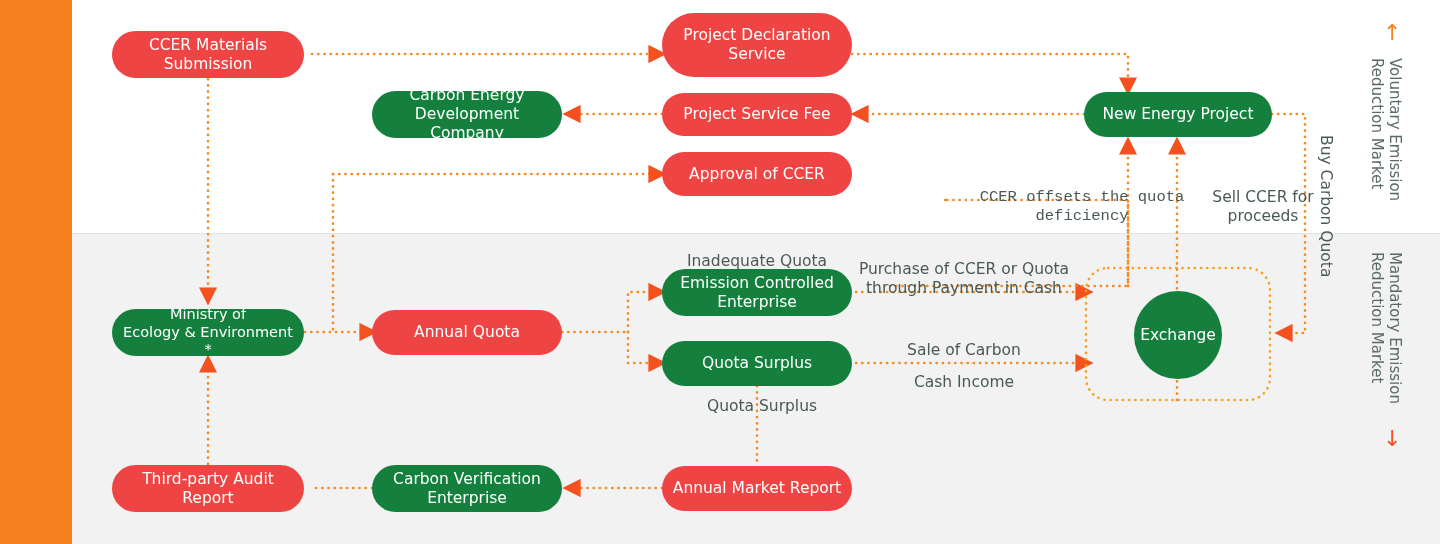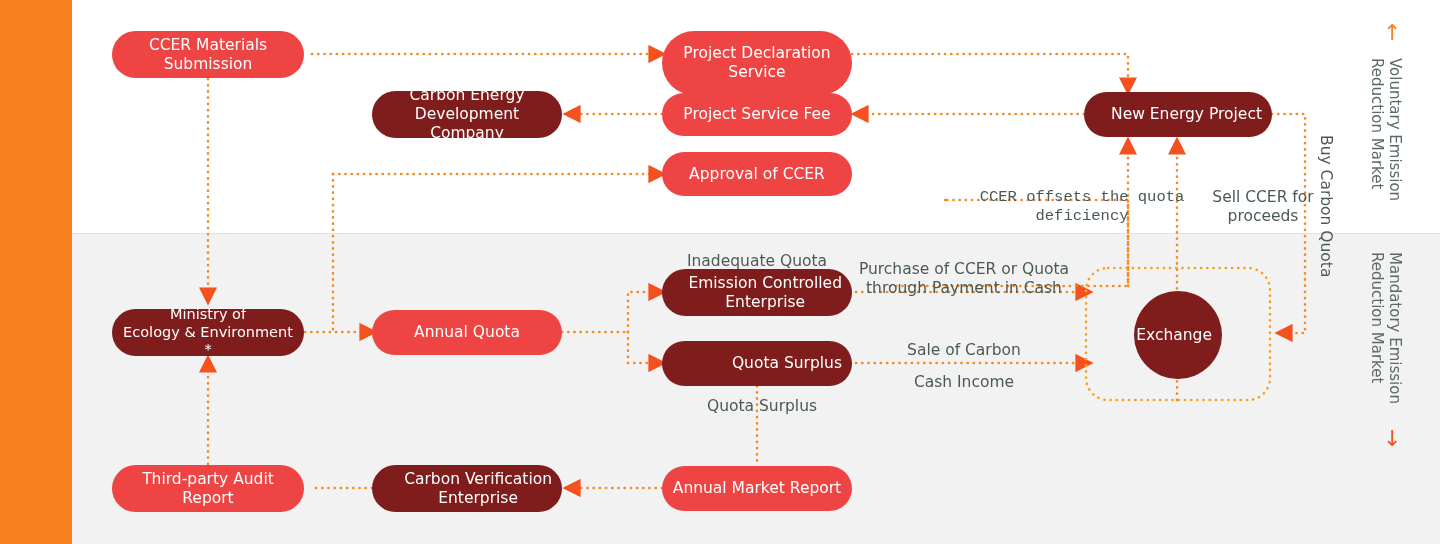--- a/index.html
+++ b/index.html
@@ -10,21 +10,21 @@
   .band-top{position:absolute;left:72px;top:0;width:1368px;height:233px;background:#ffffff;}
   .band-bottom{position:absolute;left:72px;top:233px;width:1368px;height:311px;background:#f2f2f2;border-top:1px solid #e2e2e2;}
 
   
   .rail{position:absolute;left:0;top:0;width:72px;height:544px;background:#f7801e;}
 
   
   .node{position:absolute;box-sizing:border-box;display:flex;align-items:center;justify-content:center;
     text-align:center;color:#fff;font-size:15.5px;line-height:1.22;border-radius:999px;padding:4px 10px;}
   .node.orange{background:#ef4444;}
-  .node.green{background:#7f1d1d;justify-content:flex-end;}
+  .node.green{background:#15803d;}
   .node.circle{border-radius:50%;}
 
   
   #wires{position:absolute;left:0;top:0;width:1440px;height:544px;pointer-events:none;}
 
   
   .lbl{position:absolute;color:#4a5a52;font-size:15.5px;line-height:1.25;text-align:center;}
 
   
   .market{position:absolute;color:#5b6b63;font-size:15px;line-height:1.2;
@@ -96,21 +96,21 @@
     </g>
 
     <rect x="1086" y="268" width="184" height="132" rx="22" ry="22" fill="none" stroke="#f7a21e" stroke-width="2.6" stroke-linecap="round" stroke-dasharray="0.2 6"></rect>
   </svg>
 
   <div class="node orange" style="left:112px;top:31px;width:192px;height:47px;">
     <span style="white-space:pre-line">CCER Materials
 Submission</span>
   </div>
 
-  <div class="node orange" style="left:662px;top:31px;width:190px;height:64px;">
+  <div class="node orange" style="left:662px;top:13px;width:190px;height:64px;">
     <span style="white-space:pre-line">Project Declaration
 Service</span>
   </div>
 
   <div class="node green" style="left:372px;top:91px;width:190px;height:47px;">
     <span style="white-space:pre-line">Carbon Energy
 Development Company</span>
   </div>
 
   <div class="node green" style="left:1084px;top:92px;width:188px;height:45px;">

